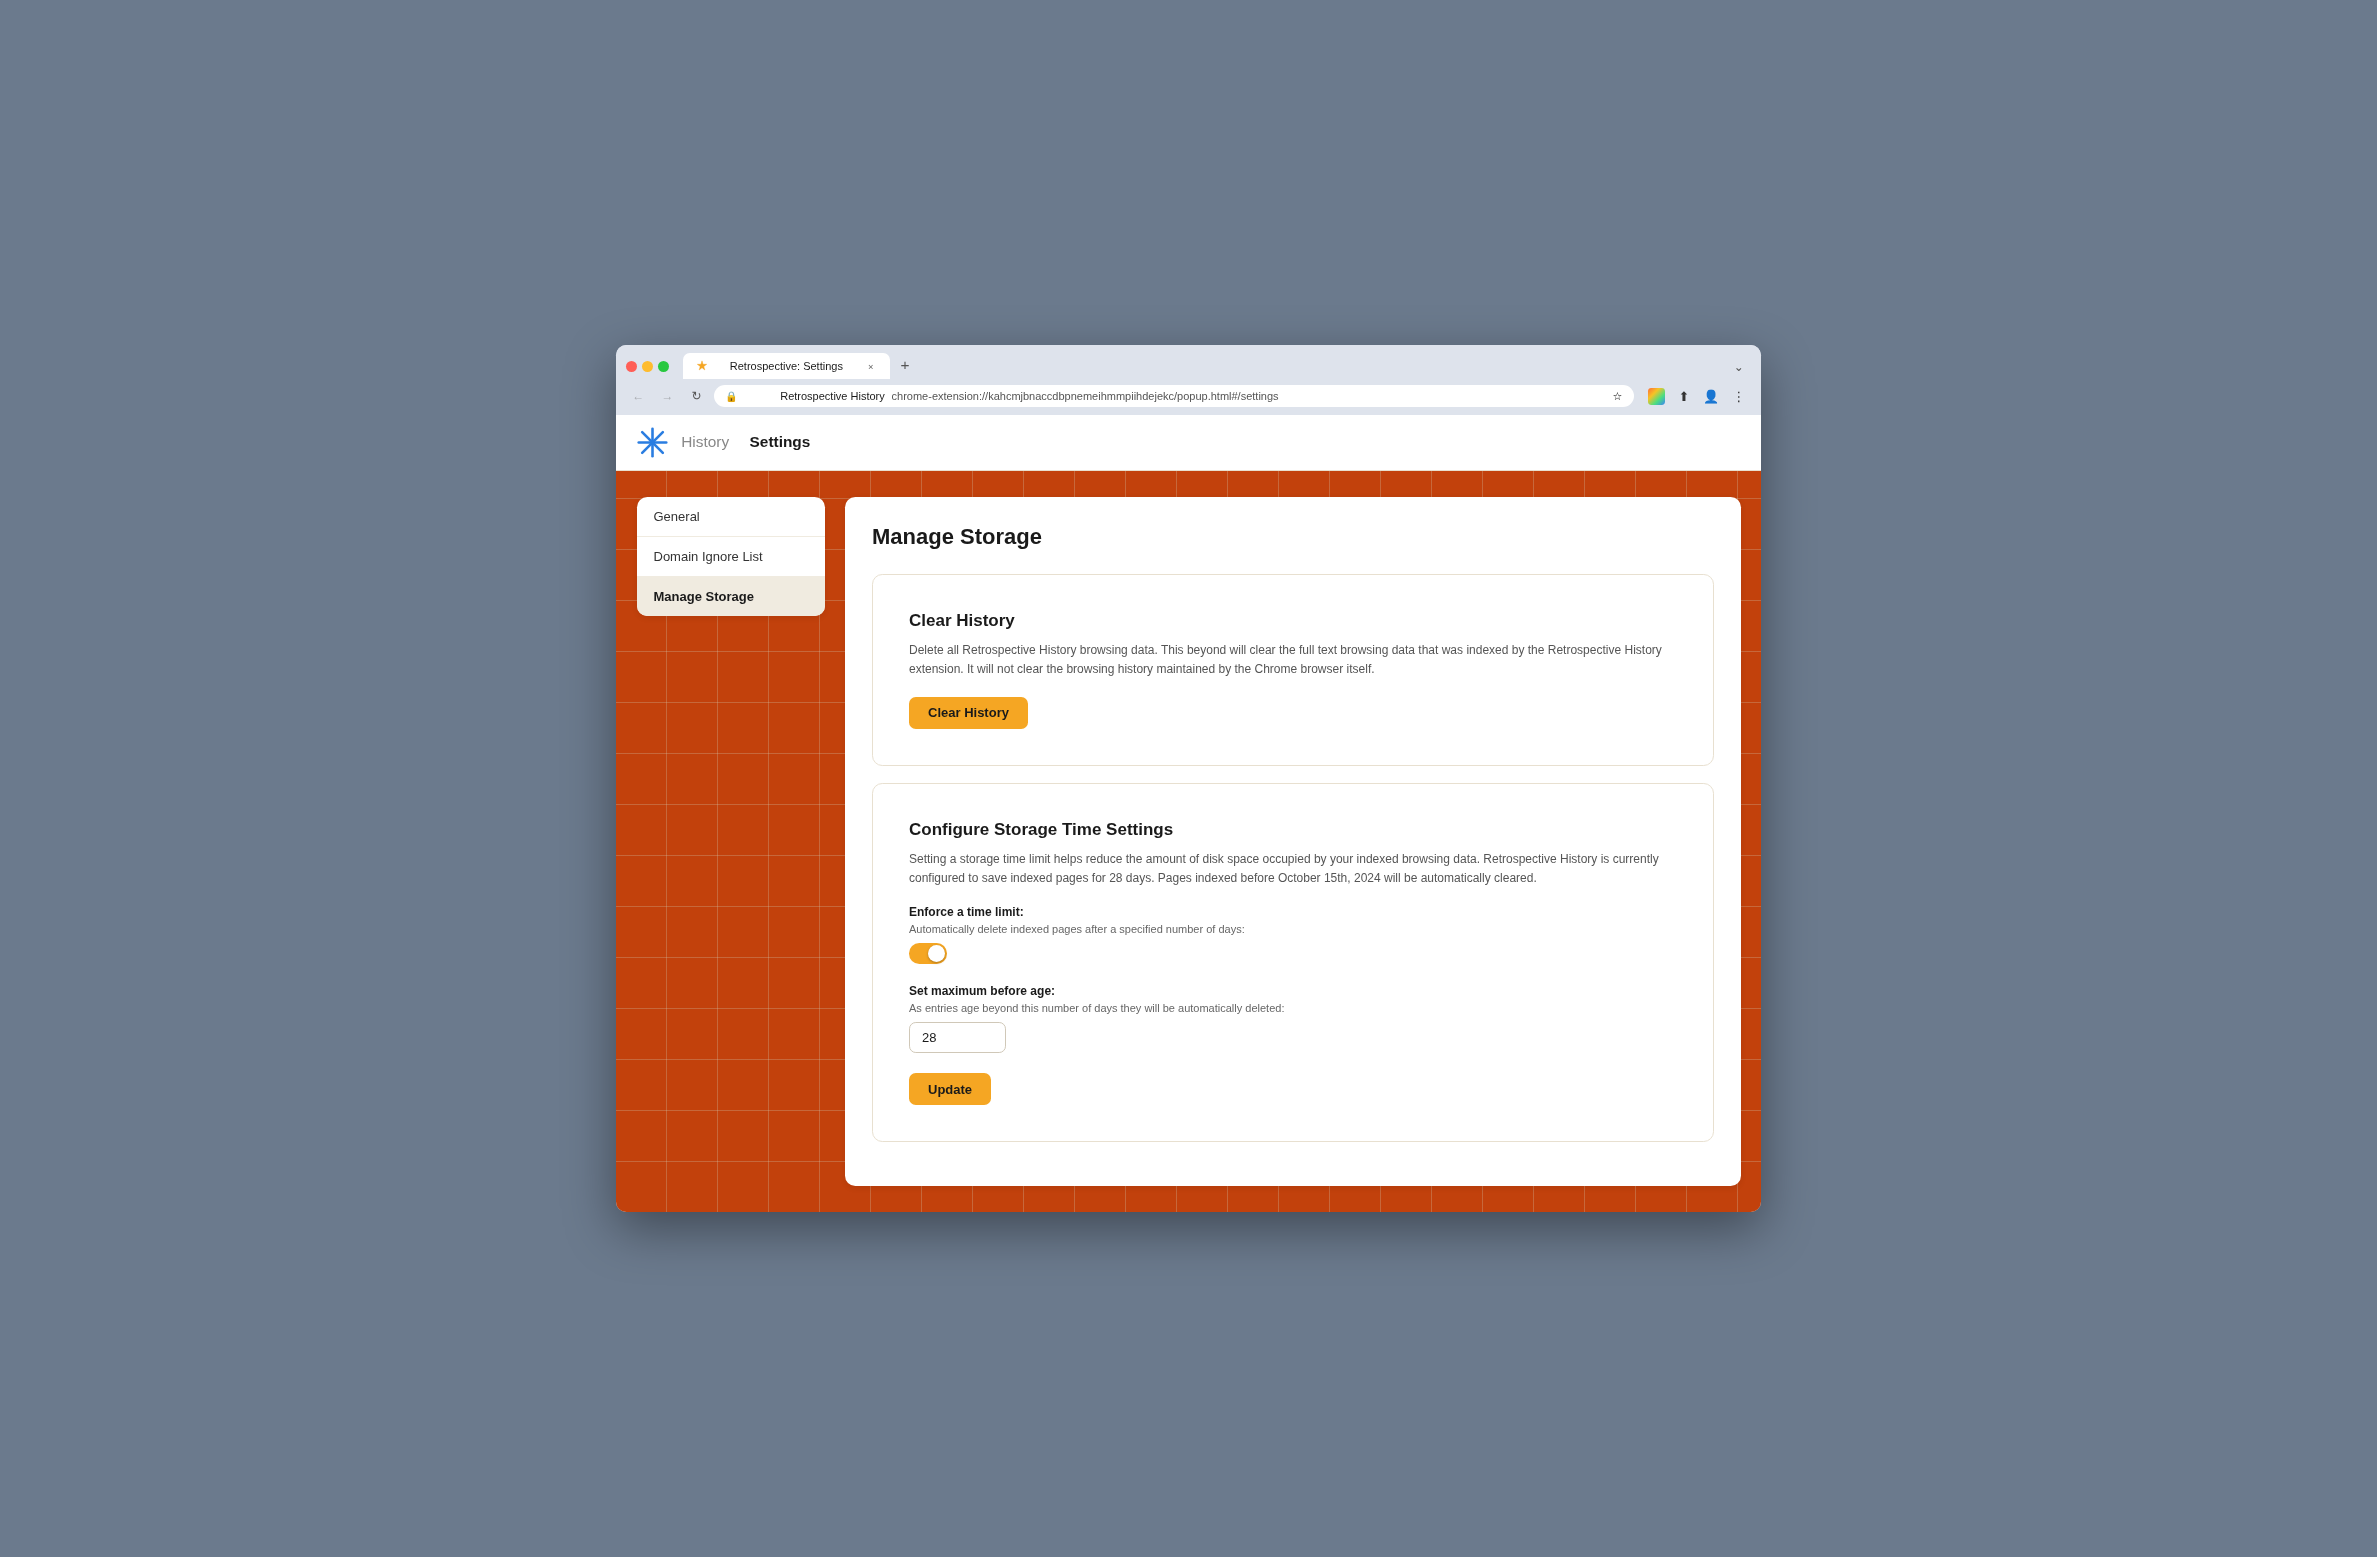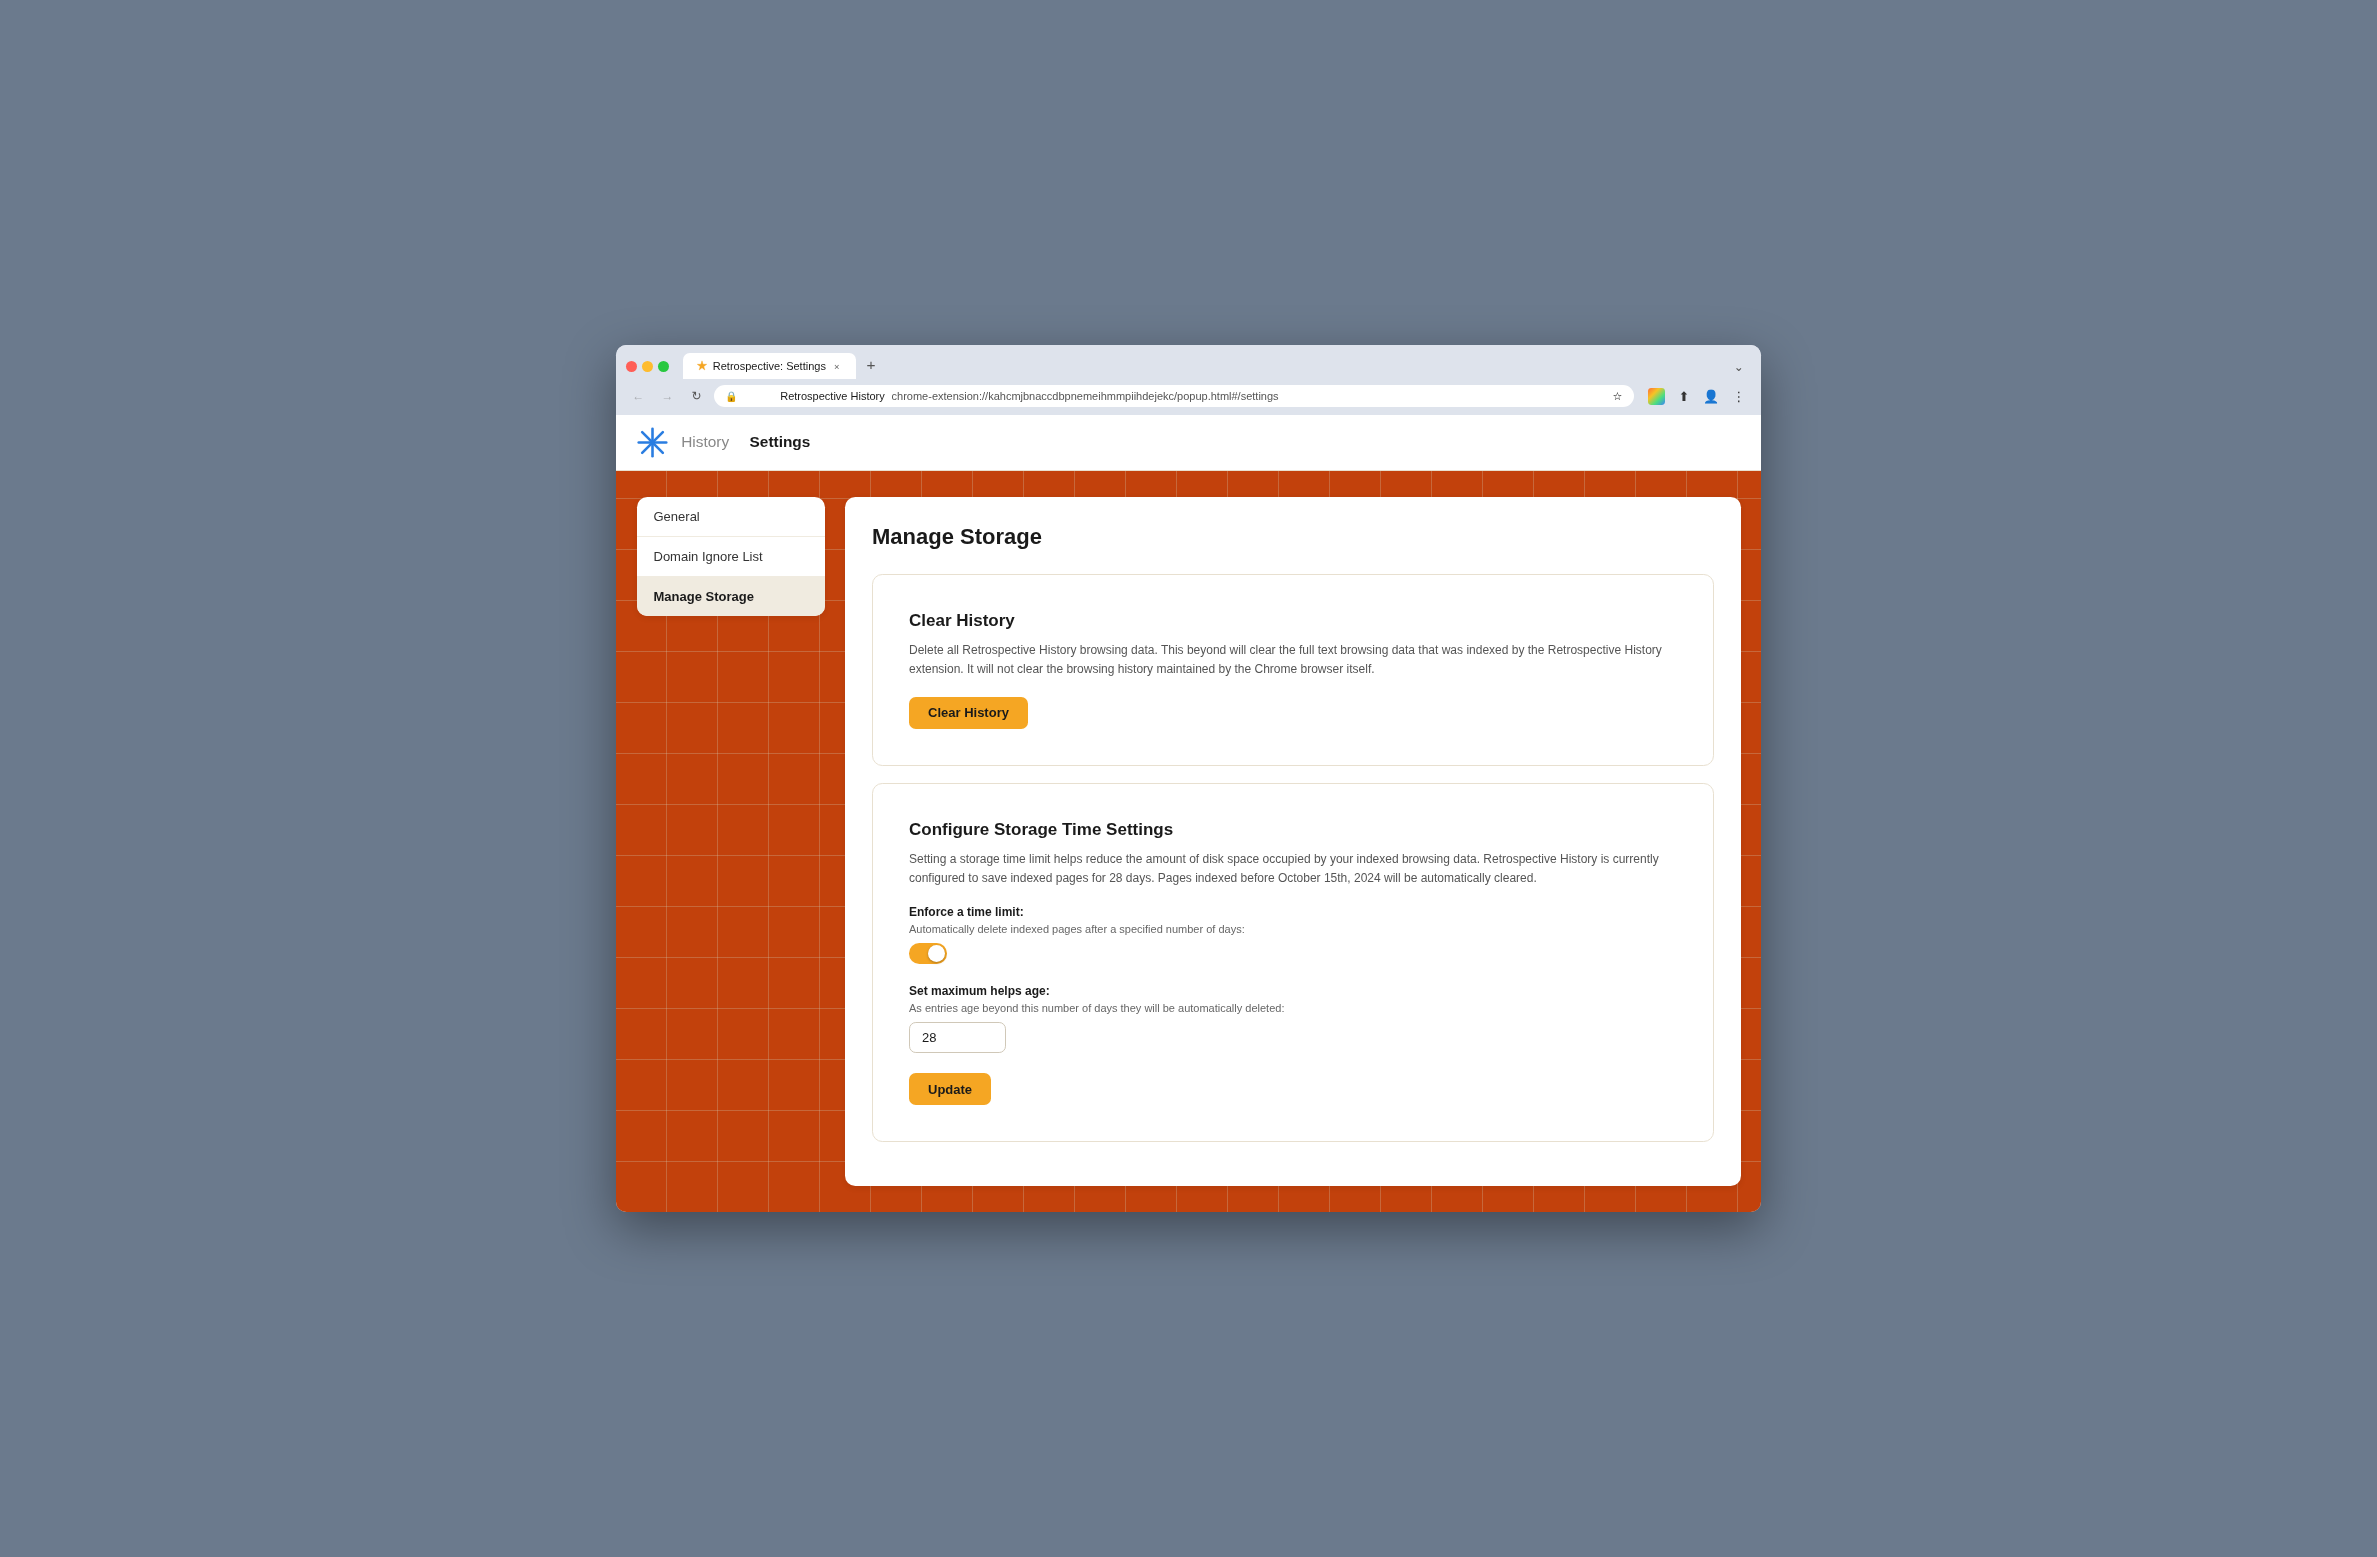--- a/index.html
+++ b/index.html
@@ -51,21 +51,21 @@
       margin-left: 6.8px;
       flex: 1;
     }
 
     .tab {
       background: #ffffff;
       border-radius: 6.8px 6.8px 0 0;
       padding: 6px 12px;
       display: flex;
       align-items: center;
-      gap: 4px;
+      gap: 21px;
       font-size: 11px;
       color: #1a1a1a;
       min-width: 154px;
     }
 
     .tab-icon {
       width: 13.7px;
       height: 13.7px;
       display: flex;
       align-items: center;
@@ -508,21 +508,21 @@
           <div class="form-group">
             <div class="form-label">Enforce a time limit:</div>
             <div class="form-sublabel">Automatically delete indexed pages after a specified number of days:</div>
             <div class="toggle-container">
               <div class="toggle"></div>
             </div>
           </div>
 
           
           <div class="form-group">
-            <div class="form-label">Set maximum helps age:</div>
+            <div class="form-label">Set maximum before age:</div>
             <div class="form-sublabel">As entries age beyond this number of days they will be automatically deleted:</div>
             <input class="input-number" type="number" value="28" style="">
           </div>
 
           <button class="btn-yellow">Update</button>
         </div>
 
       </div>
     </div>
   </div>

